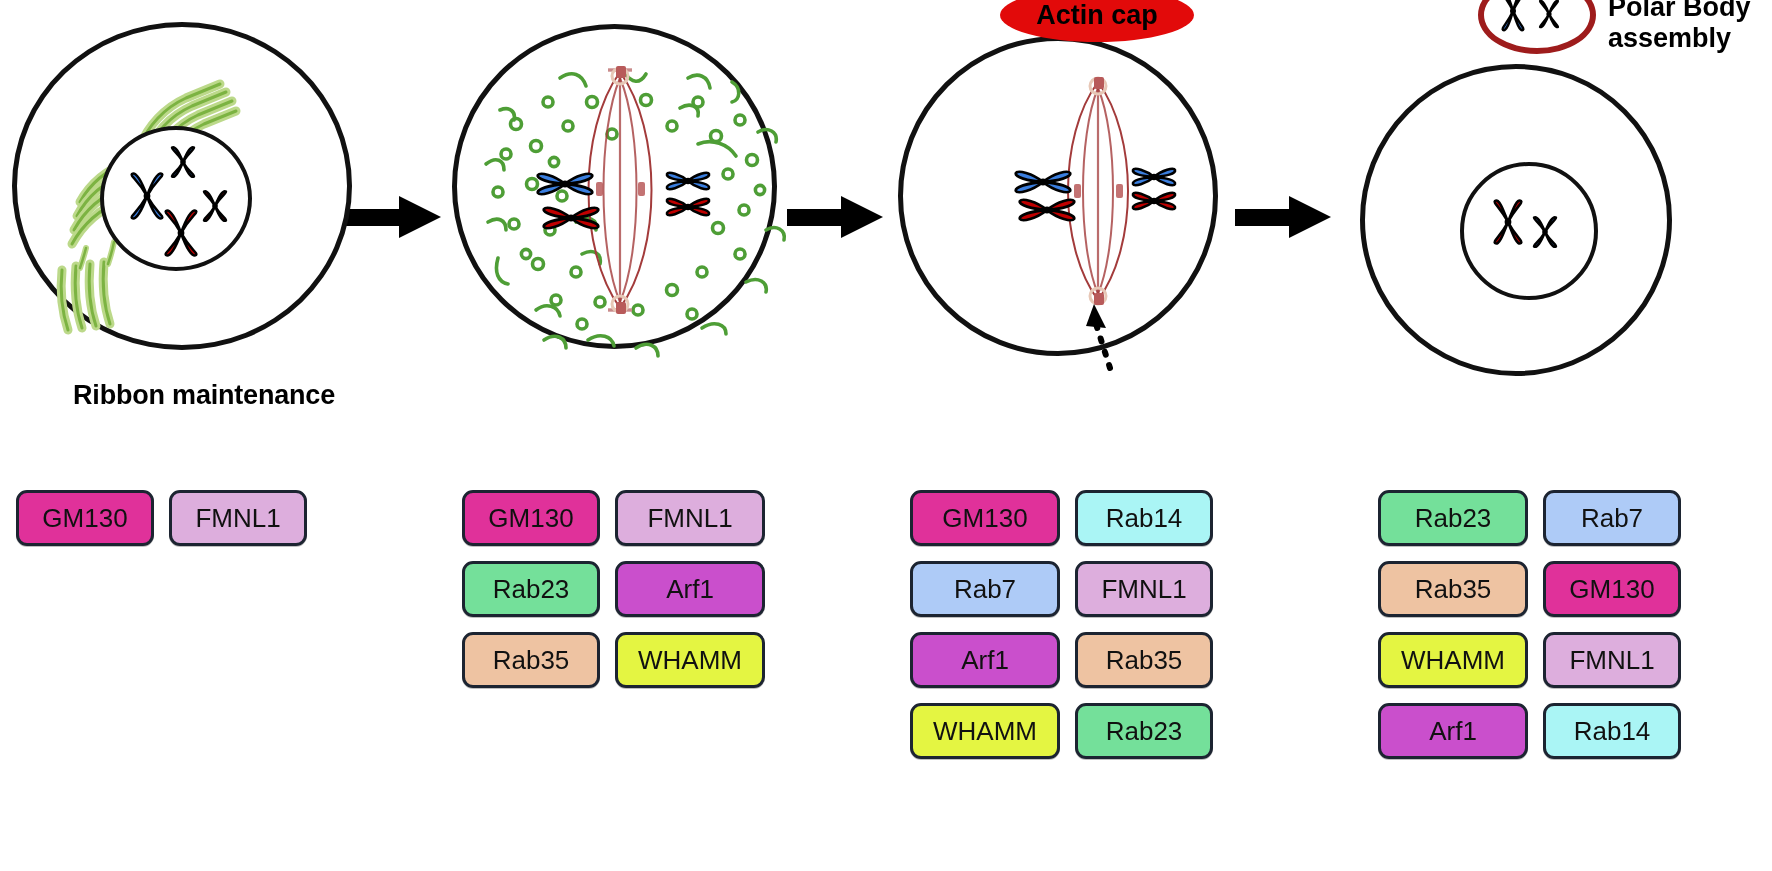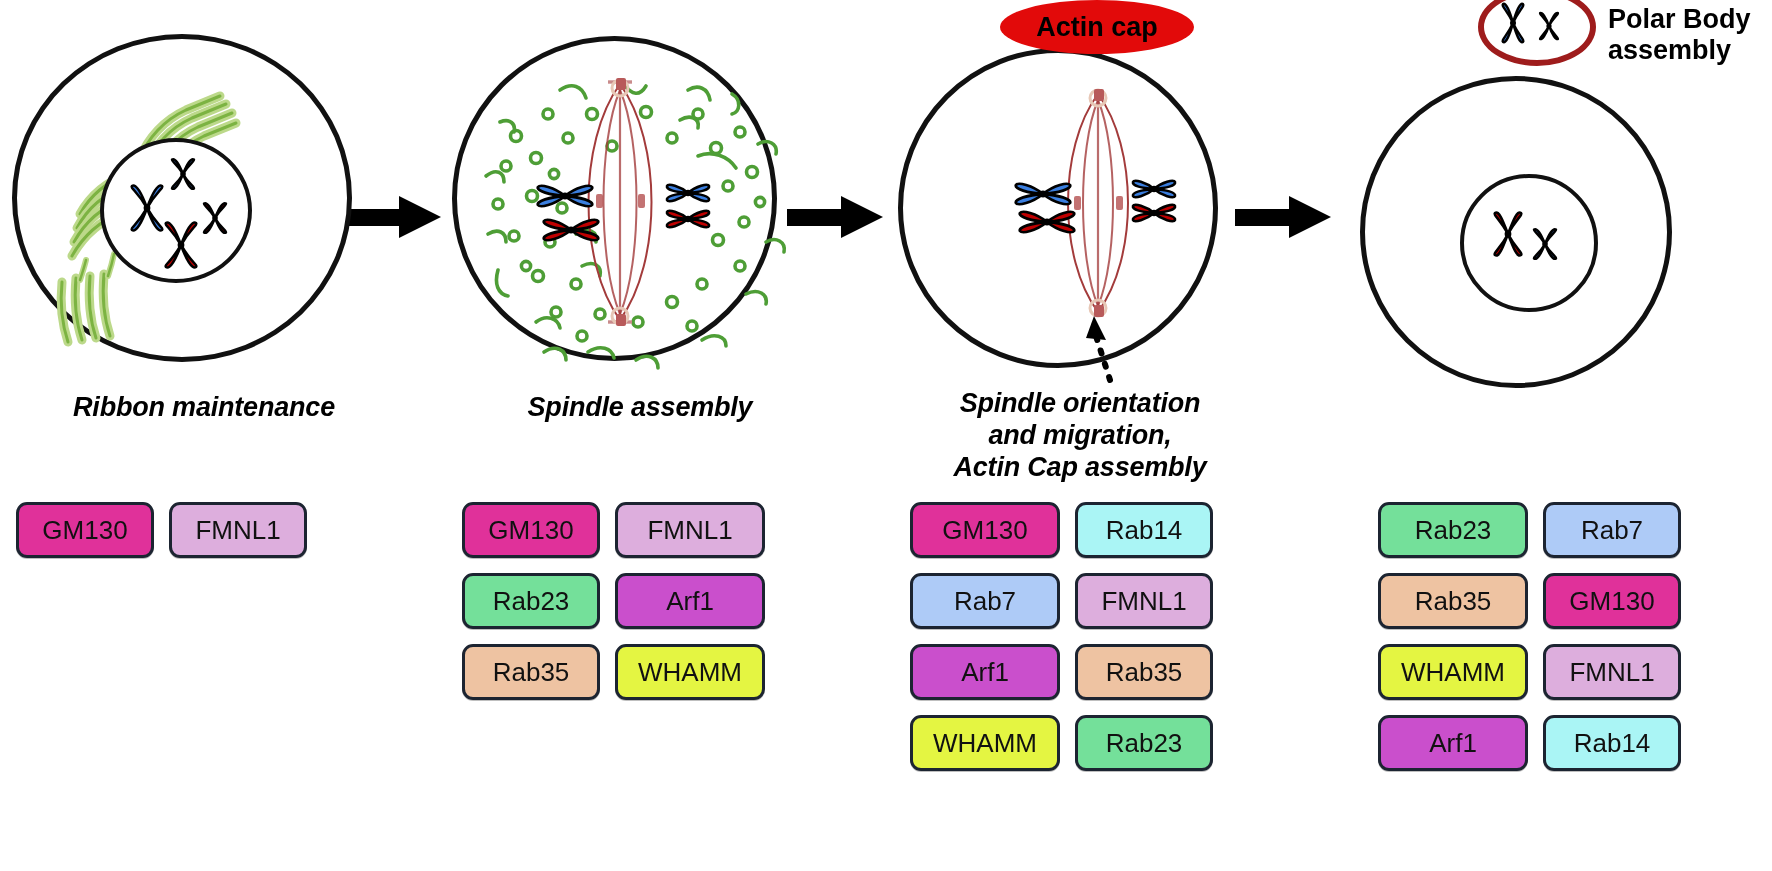--- a/index.html
+++ b/index.html
@@ -6,42 +6,42 @@
   html,body{margin:0;padding:0;background:#ffffff;}
   body{
     width:1772px;height:871px;
     font-family:"Liberation Sans","DejaVu Sans",sans-serif;
     position:relative;overflow:hidden;
     -webkit-font-smoothing:antialiased;
   }
   .stage{position:absolute;left:0;top:0;width:1772px;height:871px;}
 
   
-  .panel{position:absolute;top:16px;width:400px;height:853px;}
+  .panel{position:absolute;top:4px;width:400px;height:853px;}
   .panel-1{left:4px;}
   .panel-2{left:440px;}
   .panel-3{left:880px;}
   .panel-4{left:1330px;}
 
   .cell-wrap{position:absolute;top:10px;left:0;width:400px;height:380px;}
 
   .cell{
     position:absolute;border:5px solid #111111;border-radius:50%;
     background:#ffffff;box-sizing:border-box;
   }
   .nucleus{
     position:absolute;border:4px solid #111111;border-radius:50%;
     background:#ffffff;box-sizing:border-box;
   }
 
   
   .panel-title{
     position:absolute;width:400px;left:0;
     text-align:center;font-weight:bold;font-size:27px;color:#000;
-    line-height:1.18;letter-spacing:-0.2px;font-style:italic;
+    line-height:1.18;letter-spacing:-0.2px;
   }
 
   
   .big-arrow{position:absolute;top:196px;width:96px;height:42px;}
   .big-arrow .shaft{
     position:absolute;left:0;top:13px;width:58px;height:17px;background:#000;
   }
   .big-arrow .head{
     position:absolute;left:54px;top:0;width:0;height:0;
     border-top:21px solid transparent;border-bottom:21px solid transparent;
@@ -357,23 +357,20 @@
             <path d="M26 15 C18 8,6 5,5 8 C4 12,14 14,26 15 Z"></path>
             <path d="M26 15 C34 8,46 5,47 8 C48 12,38 14,26 15 Z"></path>
             <path d="M26 15 C18 22,6 25,5 22 C4 18,14 16,26 15 Z"></path>
             <path d="M26 15 C34 22,46 25,47 22 C48 18,38 16,26 15 Z"></path>
           </g>
           <circle cx="26" cy="15" r="3.2" fill="#000"></circle>
         </svg>
       </div>
     </div>
 
-    <div class="panel-title" style="top:376px;">
-      <div>Spindle assembly</div>
-    </div>
 
     <div class="gene-grid" style="left:22px;top:486px;">
       <div class="gene-box" style="background:#e0319a;">
           <span>GM130</span>
         </div>
       <div class="gene-box" style="background:#ddaedd;">
           <span>FMNL1</span>
         </div>
       <div class="gene-box" style="background:#74e09a;">
           <span>Rab23</span>
@@ -468,25 +465,20 @@
       </div>
 
       <div class="dotted-arrow" style="left:196px;top:284px;width:60px;height:72px;">
         <svg width="60" height="72" viewBox="0 0 60 72">
           <line x1="34" y1="70" x2="20" y2="26" stroke="#000" stroke-width="6" stroke-linecap="round" stroke-dasharray="3 11"></line>
           <path d="M18 6 L30 30 L10 28 Z" fill="#000"></path>
         </svg>
       </div>
     </div>
 
-    <div class="panel-title" style="top:372px;">
-      <div>Spindle orientation</div>
-      <div>and migration,</div>
-      <div>Actin Cap assembly</div>
-    </div>
 
     <div class="gene-grid" style="left:30px;top:486px;">
       <div class="gene-box" style="background:#e0319a;">
           <span>GM130</span>
         </div>
       <div class="gene-box" style="background:#aaf5f5;">
           <span>Rab14</span>
         </div>
       <div class="gene-box" style="background:#aecbf7;">
           <span>Rab7</span>

